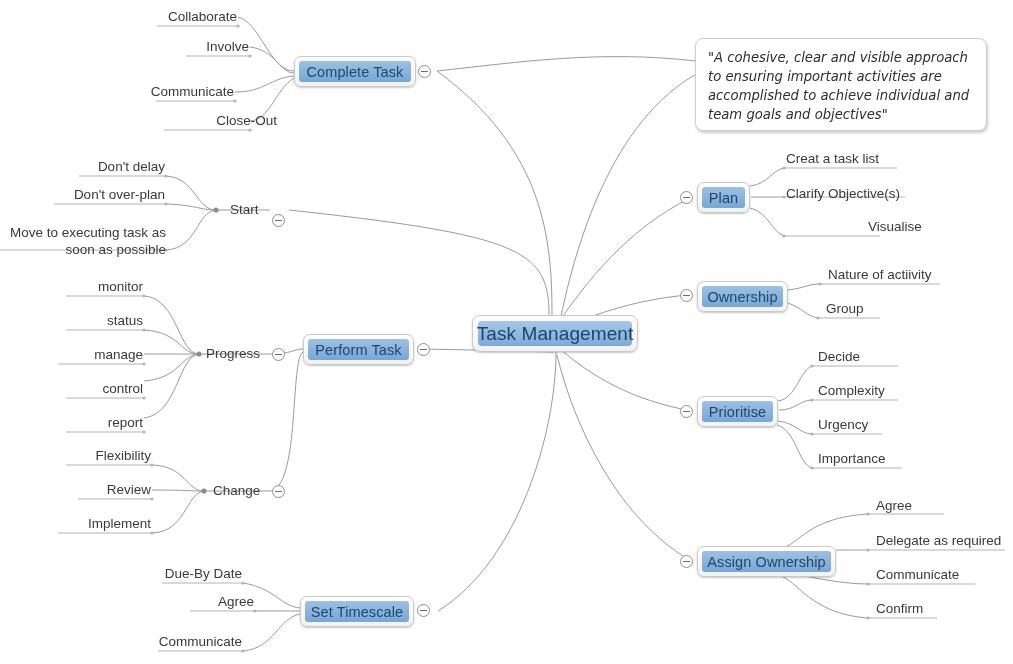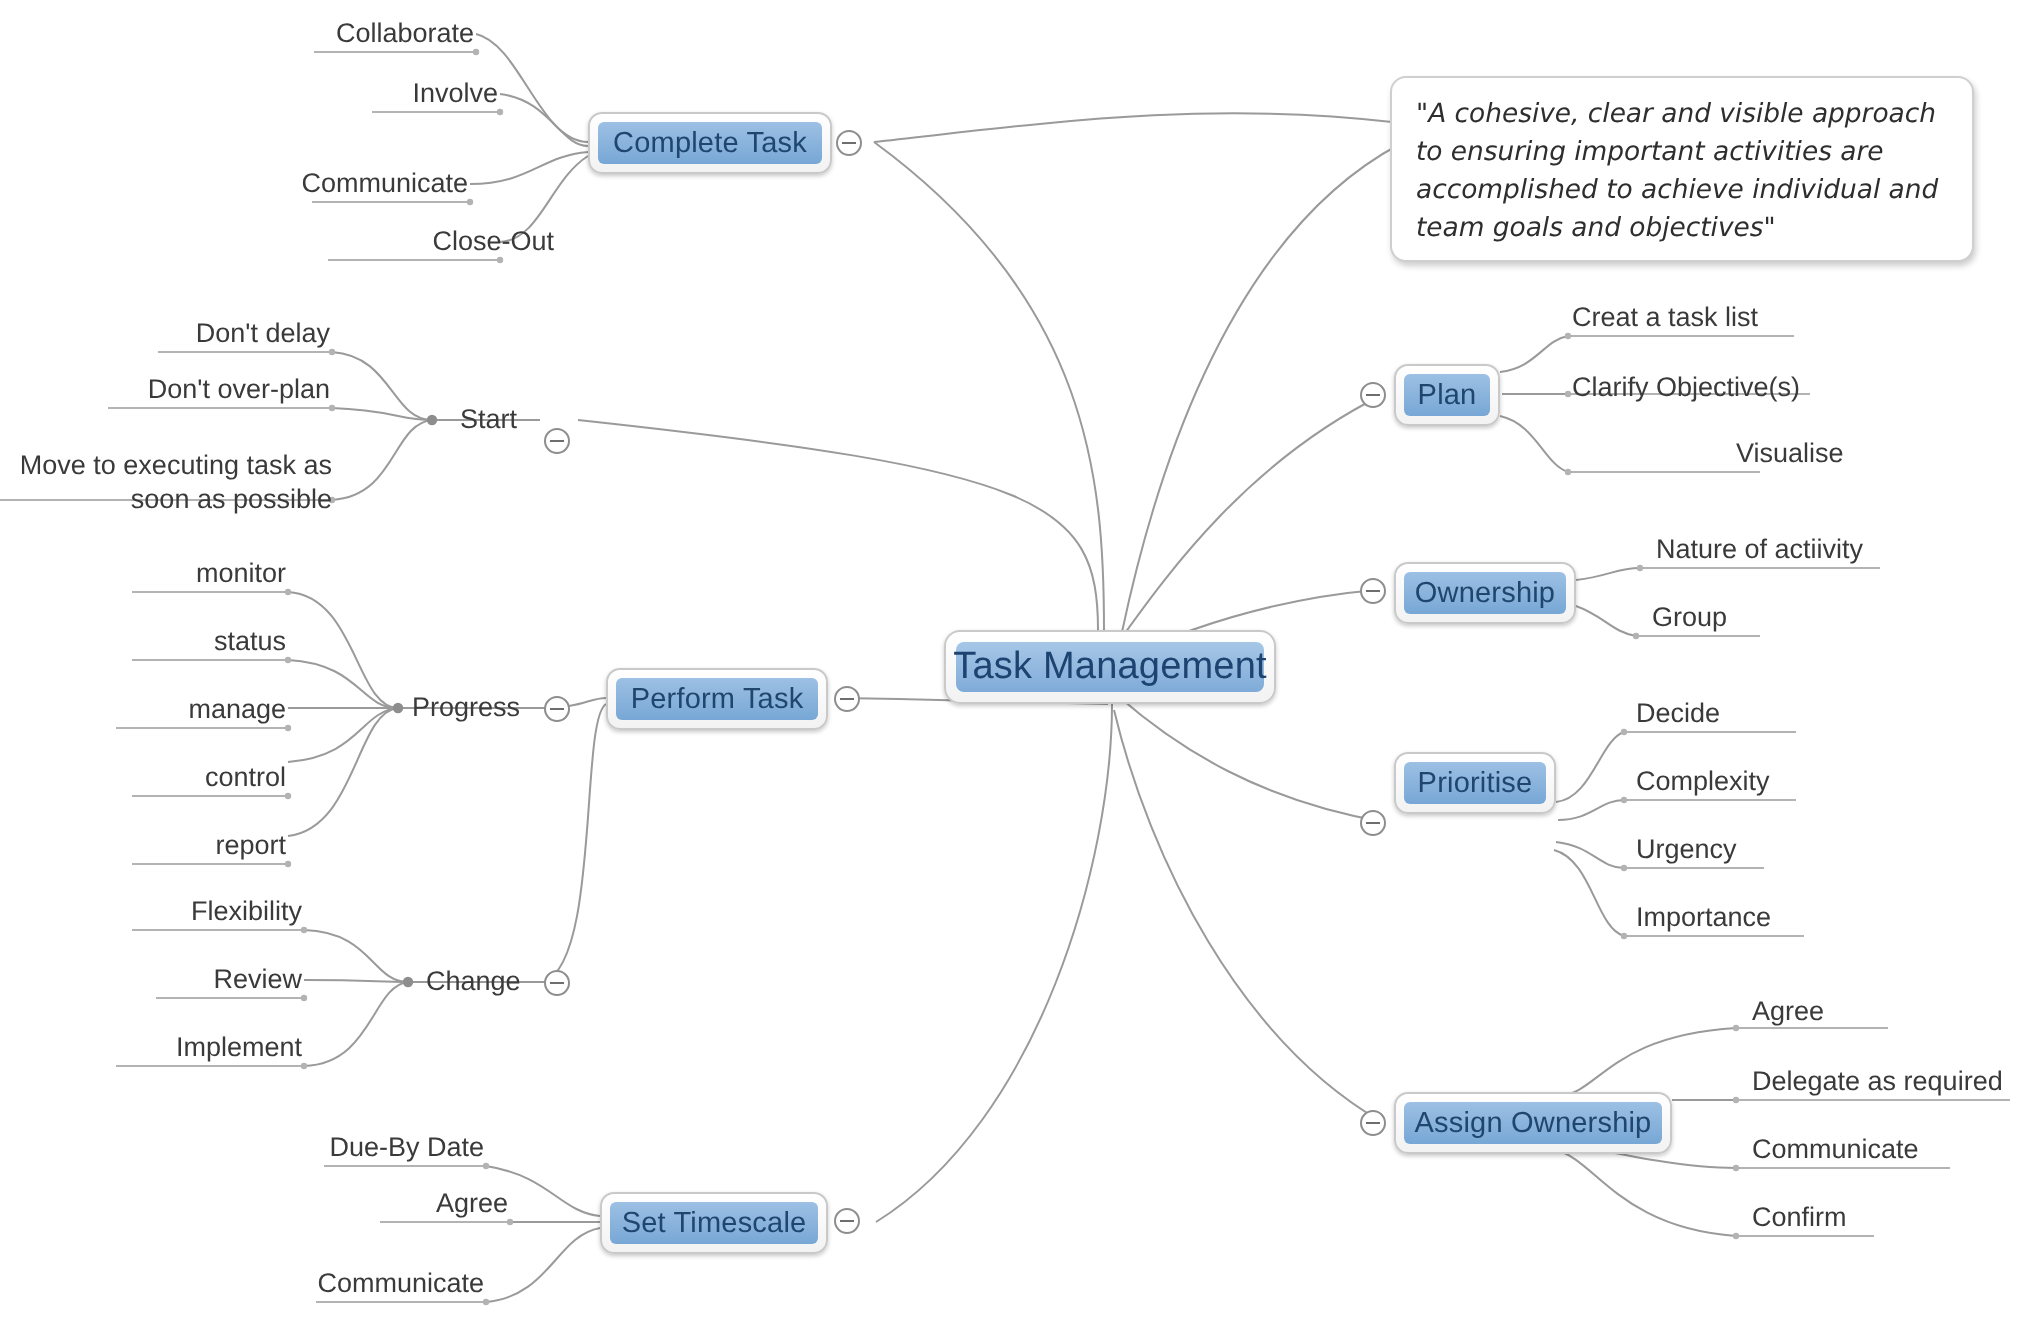--- a/index.html
+++ b/index.html
@@ -376,21 +376,21 @@
   <div class="nodebox main" style="left:697px; top:281px; width:91px; height:31px;">
     <div class="fill">
       <span class="label">Ownership</span>
     </div>
   </div>
 
   <div class="leaf right" style="left:828px; top:266px;">Nature of actiivity</div>
   <div class="leaf right" style="left:826px; top:300px;">Group</div>
 
   <div class="collapse" style="left:680px; top:405px;"></div>
-  <div class="nodebox main" style="left:697px; top:376px; width:81px; height:31px;">
+  <div class="nodebox main" style="left:697px; top:396px; width:81px; height:31px;">
     <div class="fill">
       <span class="label">Prioritise</span>
     </div>
   </div>
 
   <div class="leaf right" style="left:818px; top:348px;">Decide</div>
   <div class="leaf right" style="left:818px; top:382px;">Complexity</div>
   <div class="leaf right" style="left:818px; top:416px;">Urgency</div>
   <div class="leaf right" style="left:818px; top:450px;">Importance</div>
 

